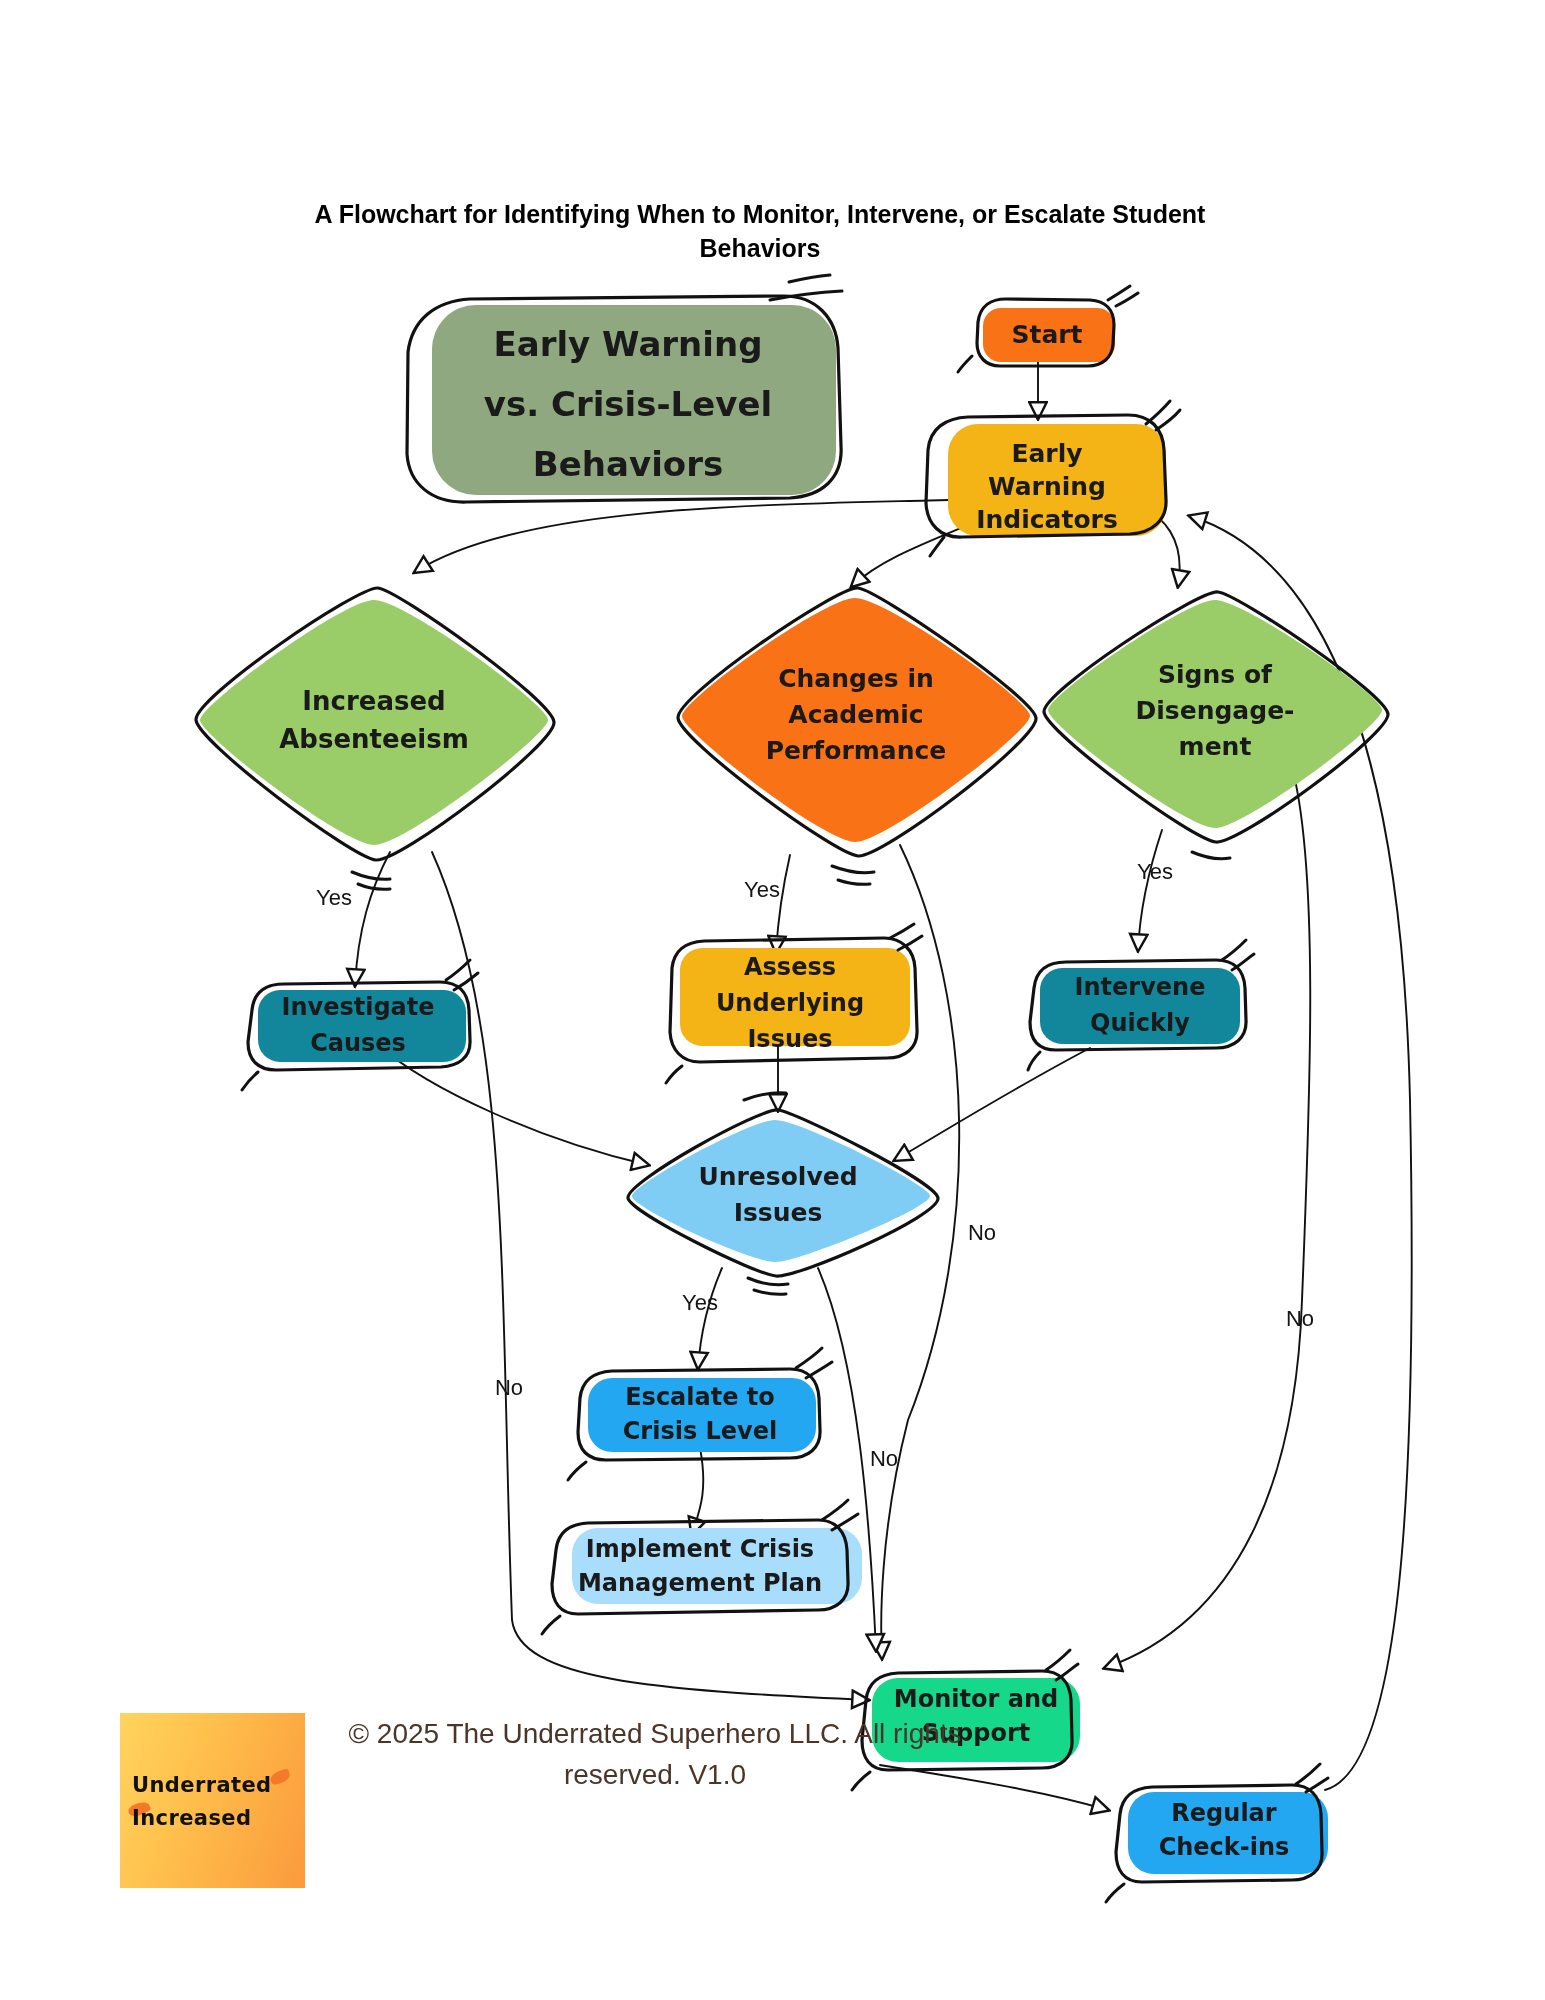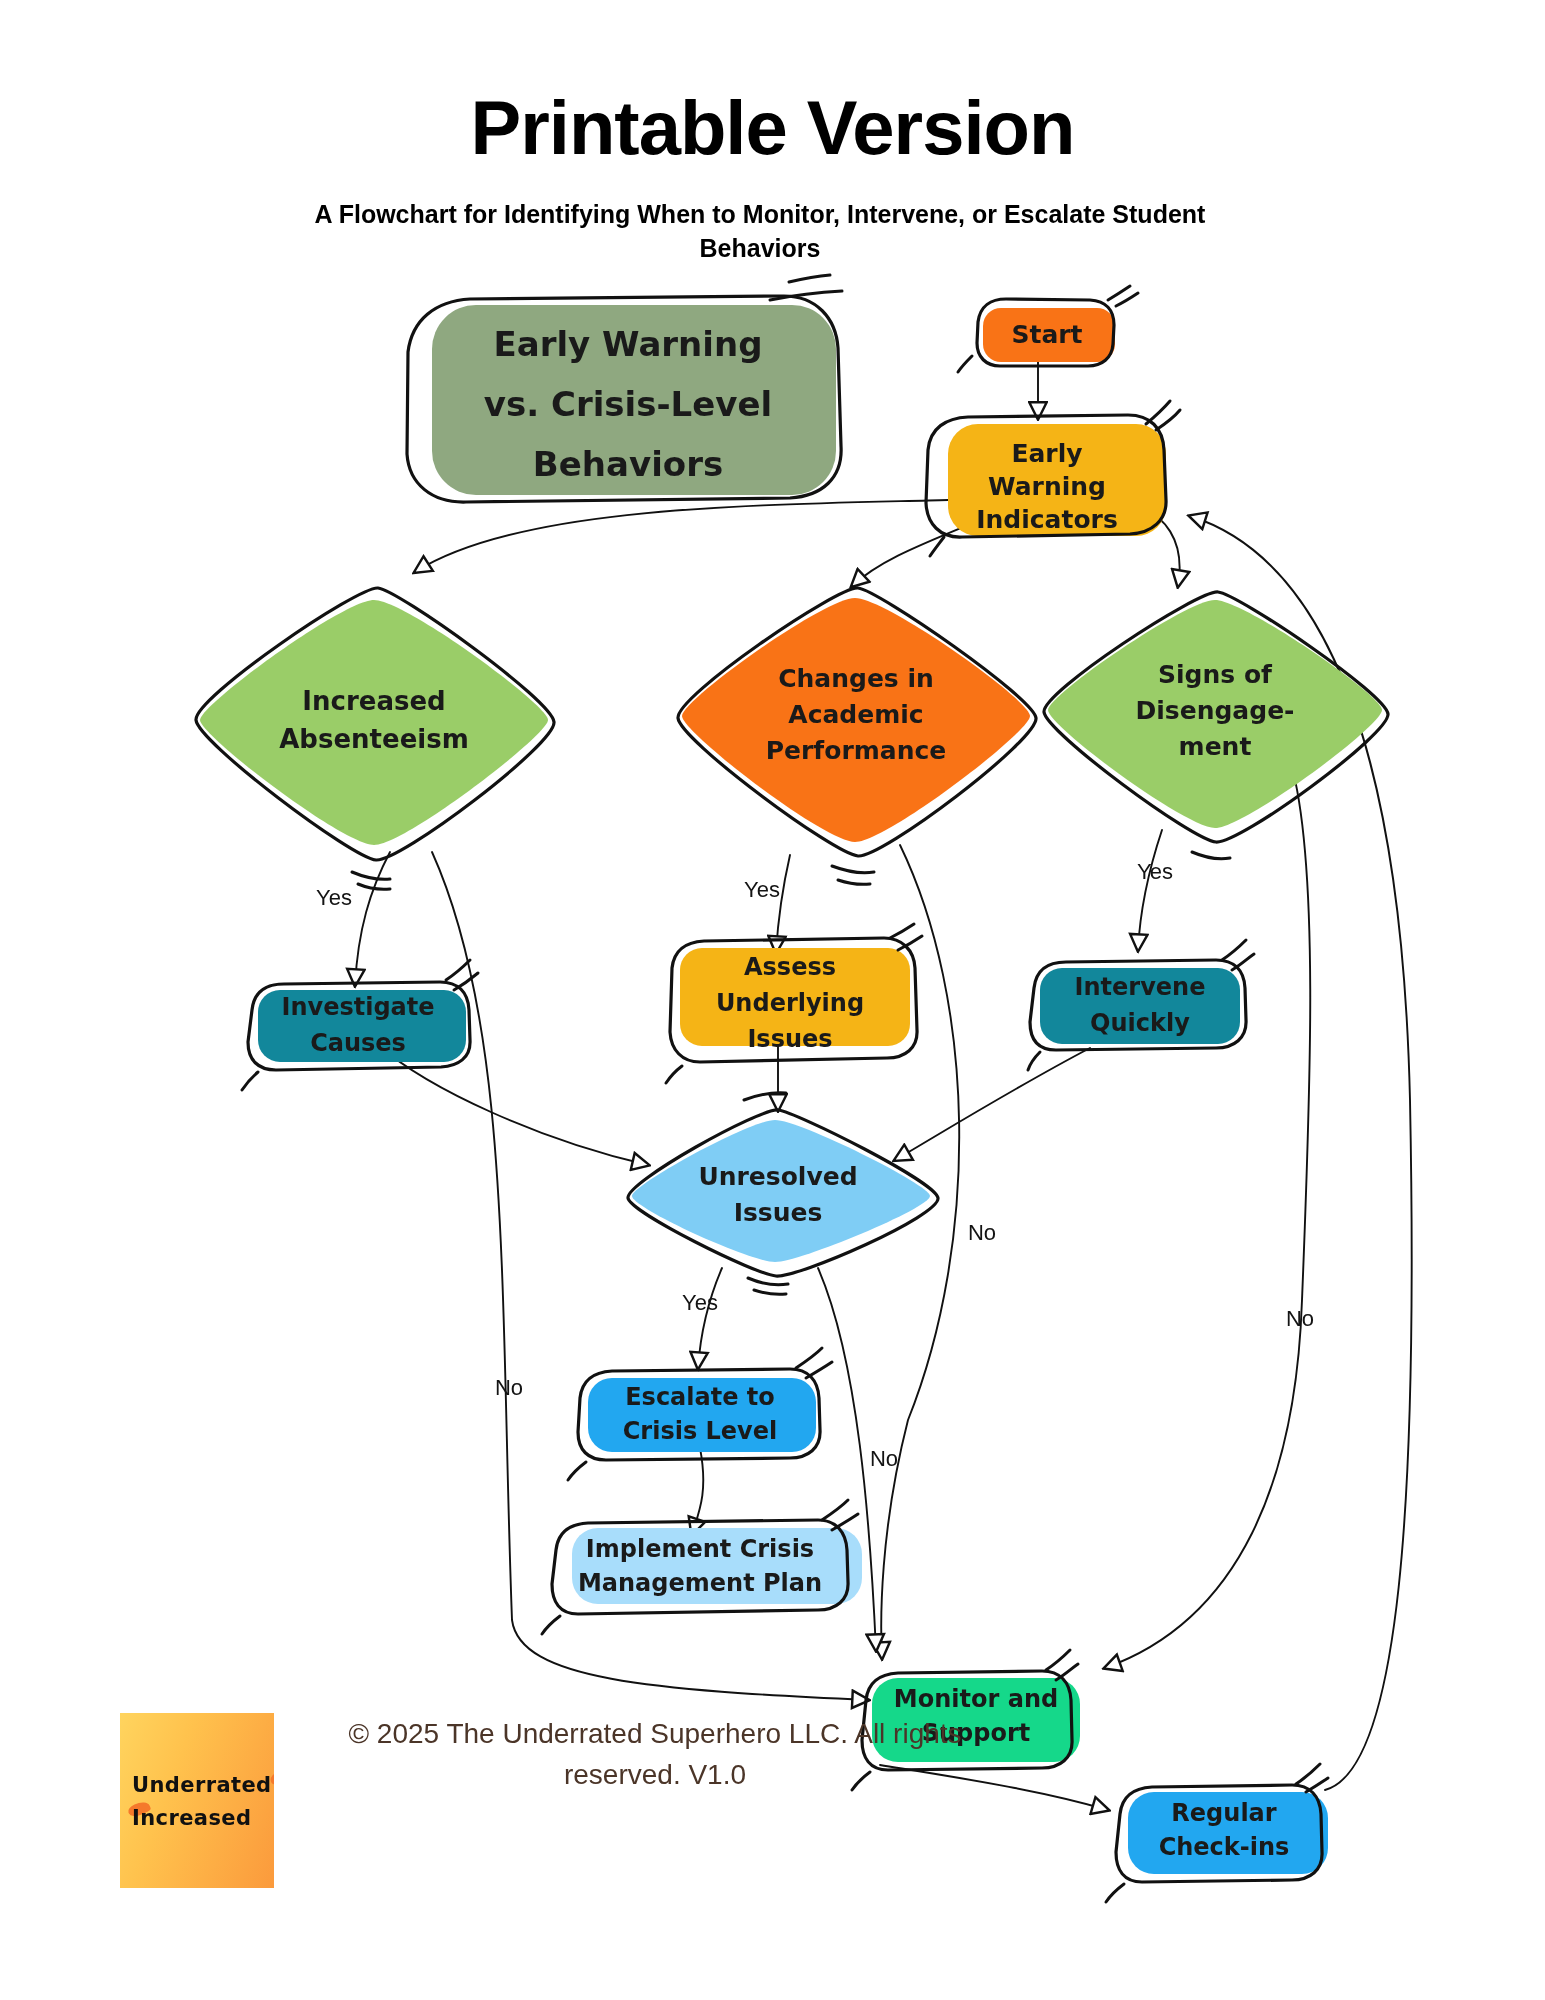--- a/index.html
+++ b/index.html
@@ -44,21 +44,21 @@
   
   .side-copy{
     position:absolute;left:128px;top:1170px;width:320px;
     font-family:"Liberation Sans", sans-serif;
     font-size:28px;line-height:1.42;color:#111;text-align:center;
   }
   .side-copy b{font-weight:bold;}
 
   
   .logo{
-    position:absolute;left:120px;top:1713px;width:154px;height:175px;
+    position:absolute;left:120px;top:1713px;width:185px;height:175px;
     background:linear-gradient(110deg,#ffd45e 0%,#ffc24d 35%,#fb9a3c 100%);
     overflow:hidden;
   }
   .logo-text{
     position:absolute;left:12px;top:56px;width:165px;
     font-family:"DejaVu Sans", sans-serif;font-weight:bold;
     font-size:21px;line-height:1.55;color:#111;letter-spacing:.4px;
   }
   .logo-accent-a{position:absolute;left:150px;top:58px;width:20px;height:12px;
     background:#f5792b;border-radius:60% 20% 50% 30%;transform:rotate(-18deg);}
@@ -68,21 +68,20 @@
     position:absolute;left:340px;top:1714px;width:630px;text-align:center;
     font-family:"Liberation Sans", sans-serif;
     font-size:28px;line-height:1.45;color:#4b3528;
   }
 </style>
 </head>
 <body>
 
 <div id="sheet">
 
-  <div class="page-title">Printable Version</div>
   <div class="page-subtitle">A Flowchart for Identifying When to Monitor, Intervene, or Escalate Student Behaviors</div>
 
   <svg id="flow" viewBox="0 0 1545 2000">
     <defs>
       <marker id="ah" viewBox="0 0 12 12" refX="10" refY="6" markerWidth="11" markerHeight="11" orient="auto-start-reverse">
         <path d="M1 1 L11 6 L1 11 z" fill="#fff" stroke="#111" stroke-width="1.4"></path>
       </marker>
       <linearGradient id="lg" x1="0" y1="0" x2="1" y2="1">
         <stop offset="0%" stop-color="#ffd45e"></stop>
           <stop offset="100%" stop-color="#fb9a3c"></stop>

